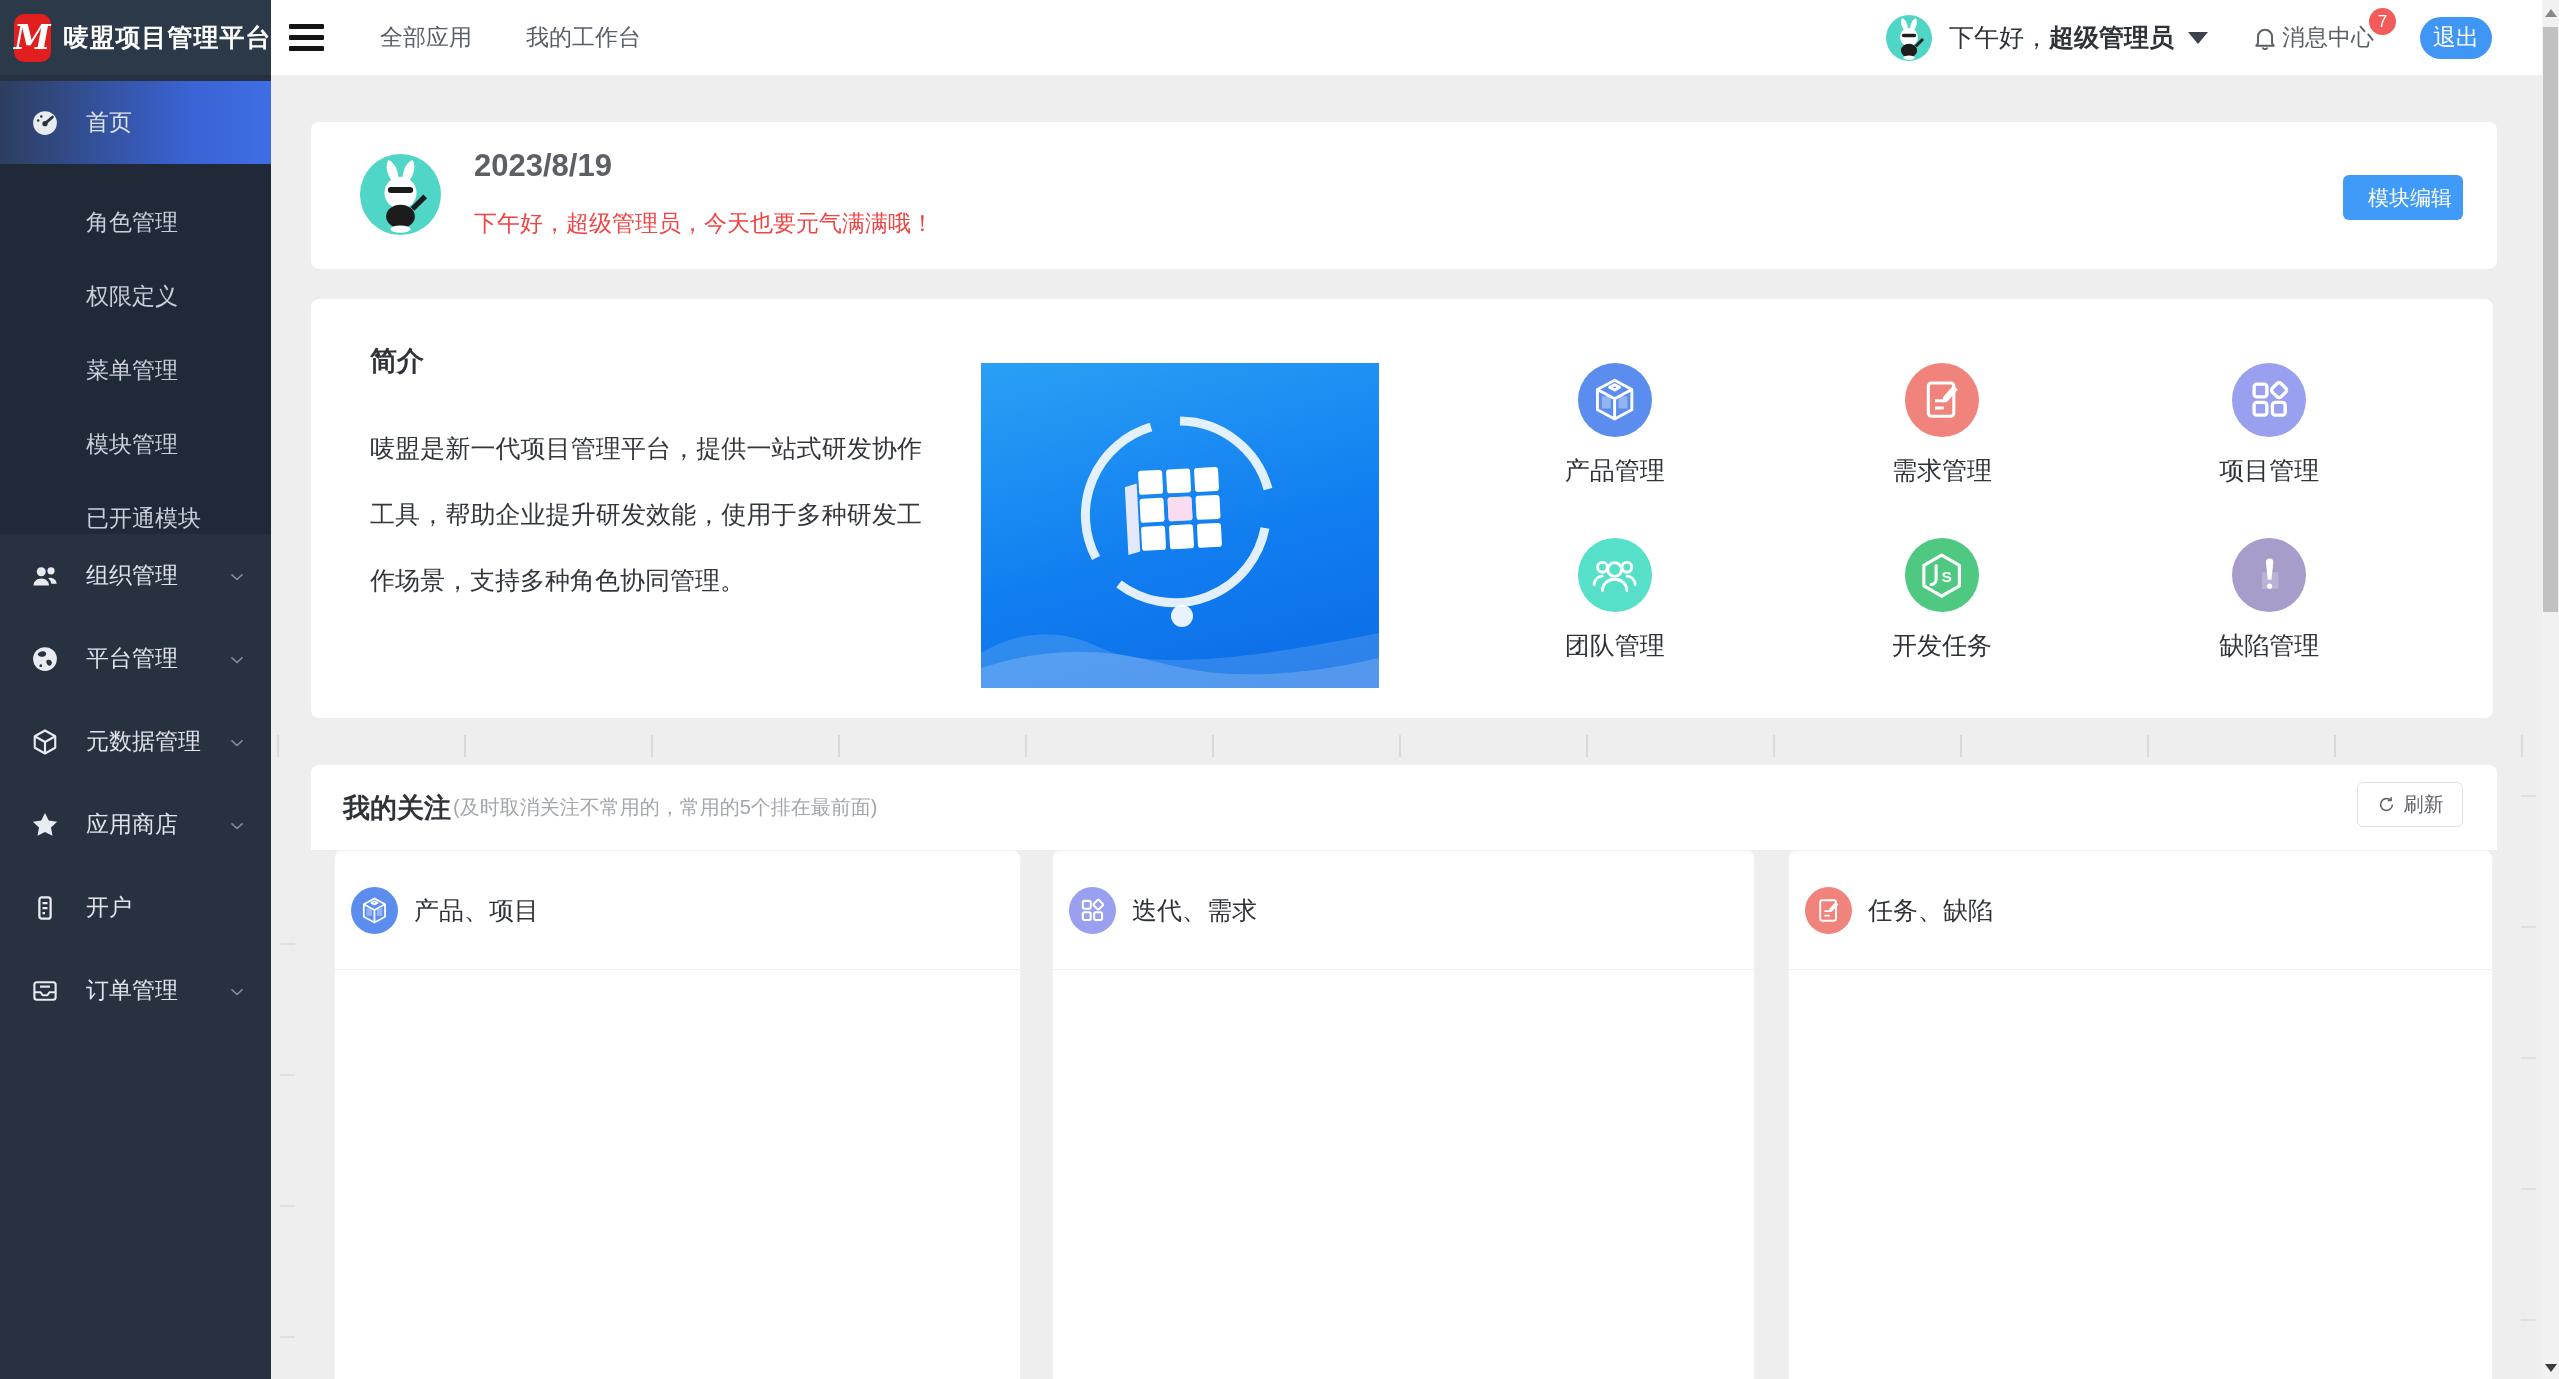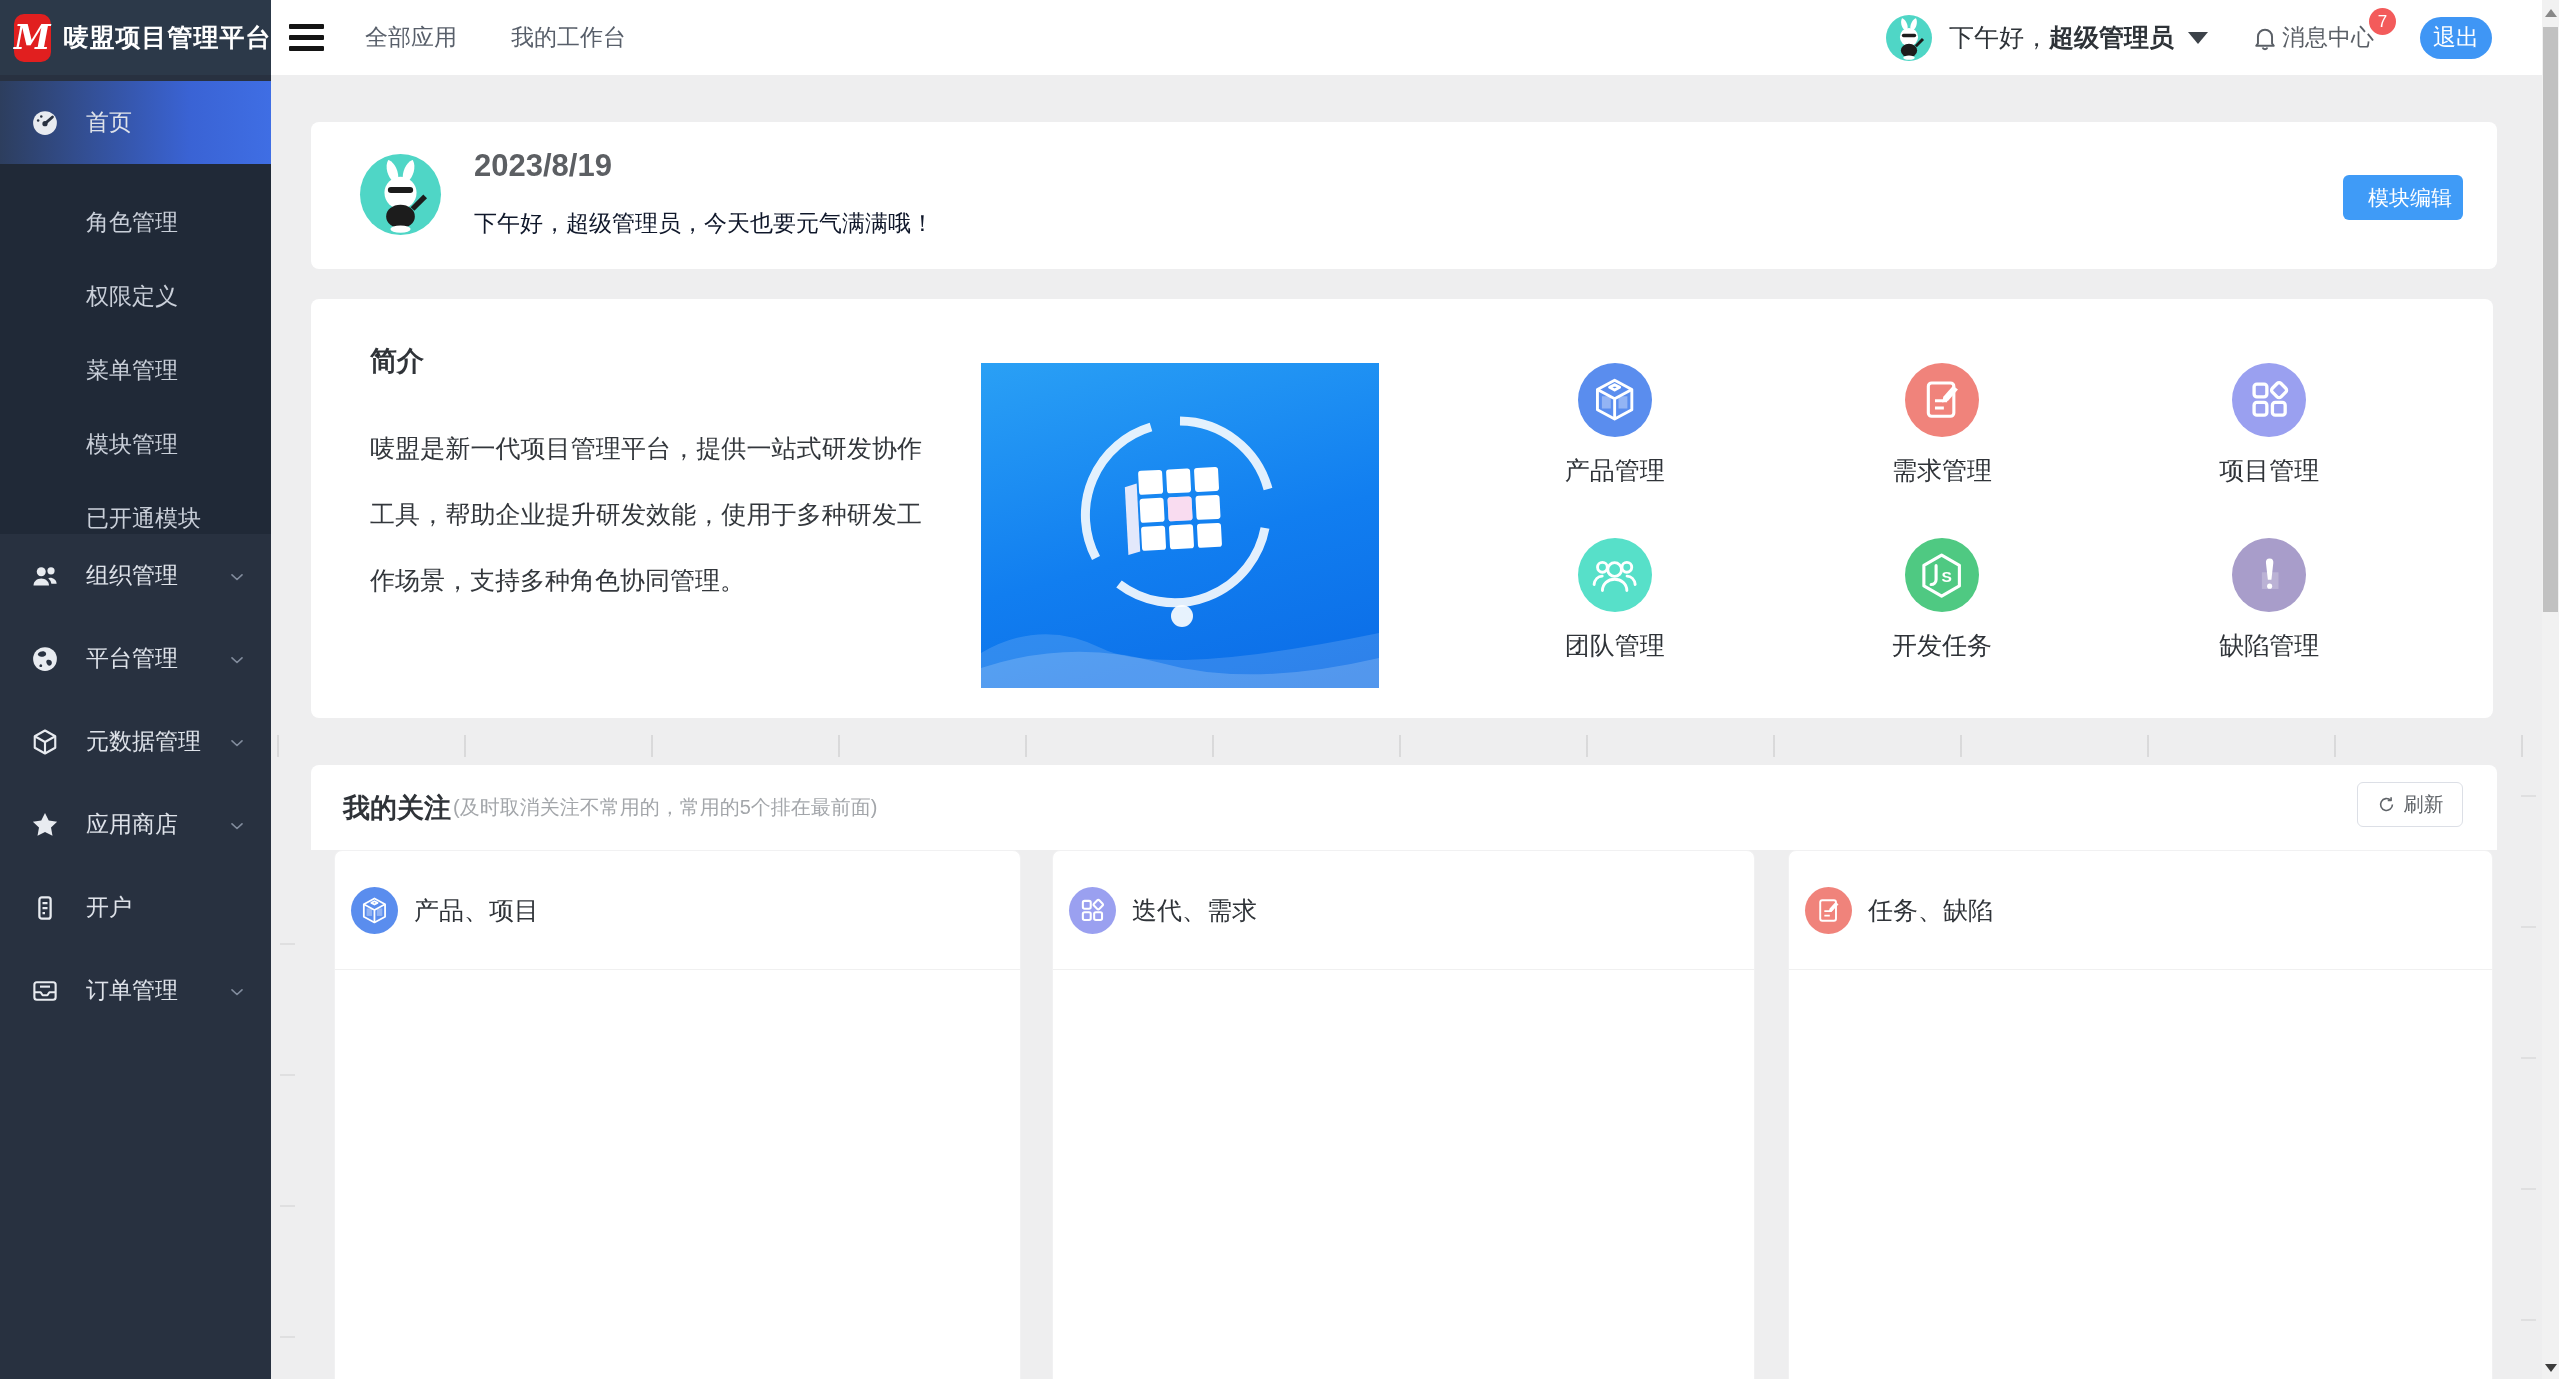--- a/index.html
+++ b/index.html
@@ -24,21 +24,21 @@
   .submenu{background:#202937;}
   .submenu-item{height:74px;display:flex;align-items:flex-end;padding-left:86px;
                 color:#c9cfd9;font-size:23px;cursor:pointer;}
 
   
   .header{position:absolute;left:271px;top:0;right:17px;height:75px;background:#fff;z-index:2;
           display:flex;align-items:center;}
   .hamburger{margin-left:18px;width:35px;height:27px;display:flex;flex-direction:column;
              justify-content:space-between;cursor:pointer;}
   .hamburger span{display:block;height:5px;background:#141414;border-radius:1px;}
-  .tabs{display:flex;margin-left:41px;gap:54px;}
+  .tabs{display:flex;margin-left:56px;gap:54px;}
   .tab{font-size:23px;color:#585f6a;font-weight:500;cursor:pointer;}
   .header-right{margin-left:auto;display:flex;align-items:center;padding-right:50px;}
   .avatar-sm{width:46px;height:46px;border-radius:50%;background:#4fd6c6;overflow:hidden;flex:0 0 46px;}
   .avatar-sm svg,.avatar-lg svg{width:100%;height:100%;display:block;}
   .greet{margin-left:17px;font-size:25px;color:#2e3338;white-space:nowrap;}
   .greet b{font-weight:bold;}
   .caret-down{width:0;height:0;border-left:10px solid transparent;border-right:10px solid transparent;
               border-top:12px solid #3c4249;margin-left:14px;}
   .msg{display:flex;align-items:center;margin-left:44px;position:relative;cursor:pointer;}
   .msg .bell{width:26px;height:26px;color:#5a5f66;}
@@ -58,21 +58,21 @@
            border-right:6px solid transparent;border-top:8px solid #3c3c3c;}
 
   
   .main{position:absolute;left:271px;top:75px;right:17px;bottom:0;background:#eeeeef;overflow:hidden;}
   .card{position:absolute;background:#fff;border-radius:8px;}
 
   .welcome-card{left:40px;top:47px;width:2186px;height:147px;}
   .avatar-lg{position:absolute;left:49px;top:32px;width:81px;height:81px;border-radius:50%;
              background:#4fd6c6;overflow:hidden;}
   .w-date{position:absolute;left:163px;top:26px;font-size:31px;font-weight:bold;color:#5c5f63;}
-  .w-greet{position:absolute;left:163px;top:86px;font-size:23px;color:#0f172a;}
+  .w-greet{position:absolute;left:163px;top:86px;font-size:23px;color:#ef4444;}
   .module-edit-btn{position:absolute;right:34px;top:53px;width:120px;height:45px;background:#3f9bf7;
                    color:#fff;font-size:21px;border:none;border-radius:6px;cursor:pointer;padding-left:20px;}
 
   .intro-card{left:40px;top:224px;width:1247px;height:419px;}
   .intro-title{position:absolute;left:59px;top:44px;font-size:27px;font-weight:bold;color:#2f3338;}
   .intro-text{position:absolute;left:59px;top:116px;width:552px;font-size:25px;line-height:66px;
               color:#33373c;text-align:justify;}
   .intro-illu{position:absolute;left:670px;top:64px;width:398px;height:325px;
               background:linear-gradient(165deg,#2aa0f5 0%,#117ef0 55%,#0b6be6 100%);overflow:hidden;}
   .intro-illu svg{width:100%;height:100%;display:block;}

